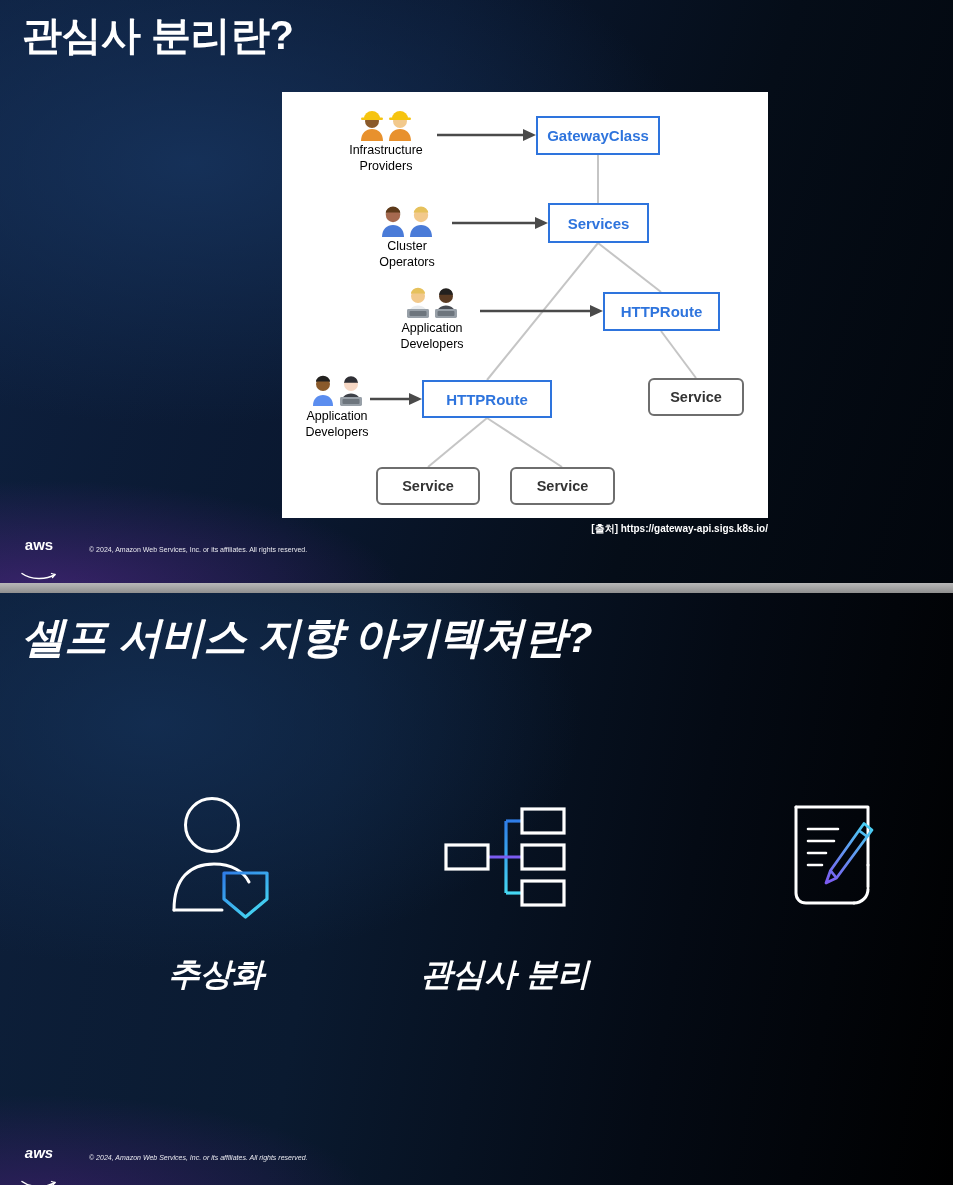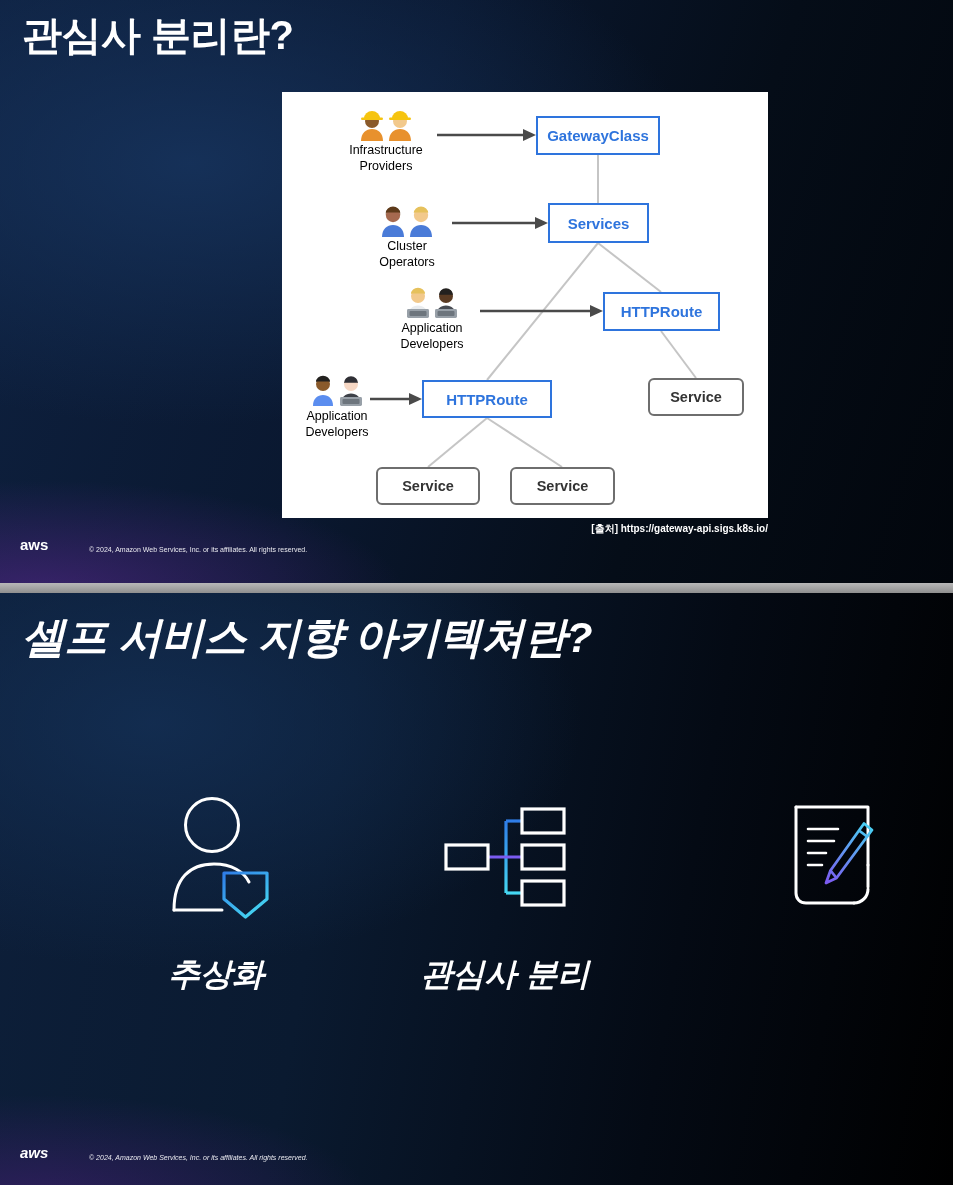--- a/index.html
+++ b/index.html
@@ -39,21 +39,21 @@
   #p-cluster{left:60px;top:104px;}
   #p-appdev1{left:85px;top:186px;}
   #p-appdev2{left:-10px;top:274px;}
 
   .citation{position:absolute;top:522px;right:185px;color:#fff;font-weight:bold;font-size:10px;}
 
   
   .footer{position:absolute;left:20px;display:flex;align-items:flex-start;gap:31px;}
   .slide1 .footer{top:537px;}
   .slide2 .footer{top:552px;}
-  .awslogo{display:flex;flex-direction:row;align-items:center;width:38px;gap:20px;}
+  .awslogo{display:flex;flex-direction:column;align-items:center;width:38px;gap:20px;}
   .awslogo .awstext{color:#fff;font-weight:bold;font-size:15px;letter-spacing:0;line-height:1;}
   .copyright{color:#e9e9ef;font-size:7px;margin-top:9px;}
 
   
   .item{position:absolute;top:198px;display:flex;flex-direction:column;align-items:center;}
   #item-1{left:106px;width:220px;}
   #item-2{left:375px;width:260px;}
   #item-3{left:687px;width:290px;}
   .icon-box{height:132px;display:flex;align-items:center;justify-content:center;}
   .item-label{margin-top:30px;color:#fff;font-weight:800;font-size:32px;white-space:nowrap;}

